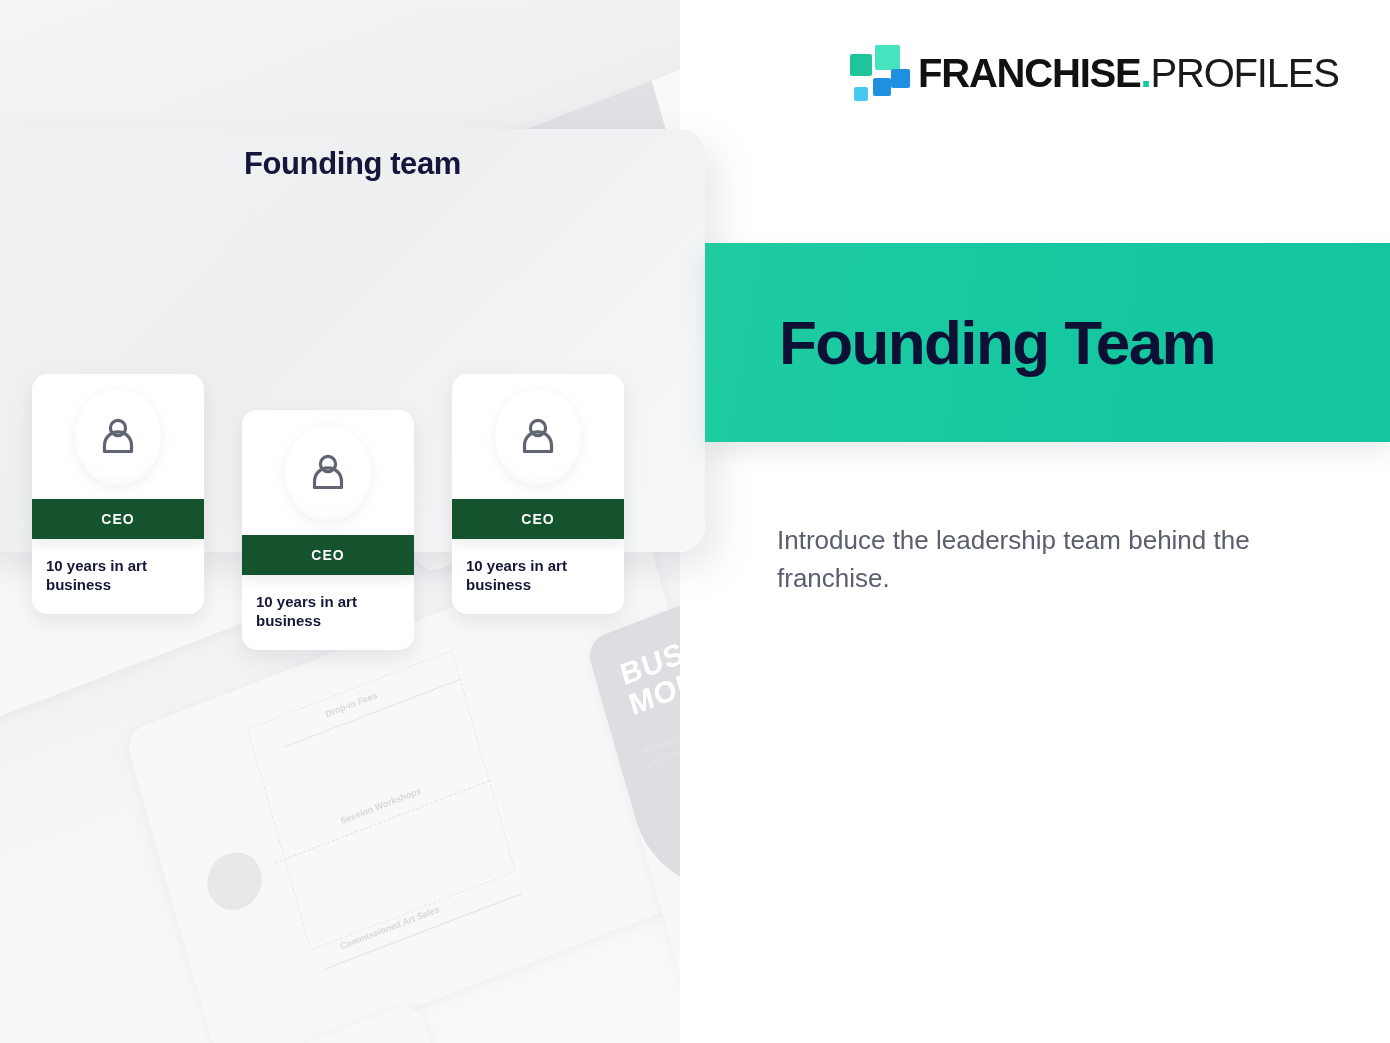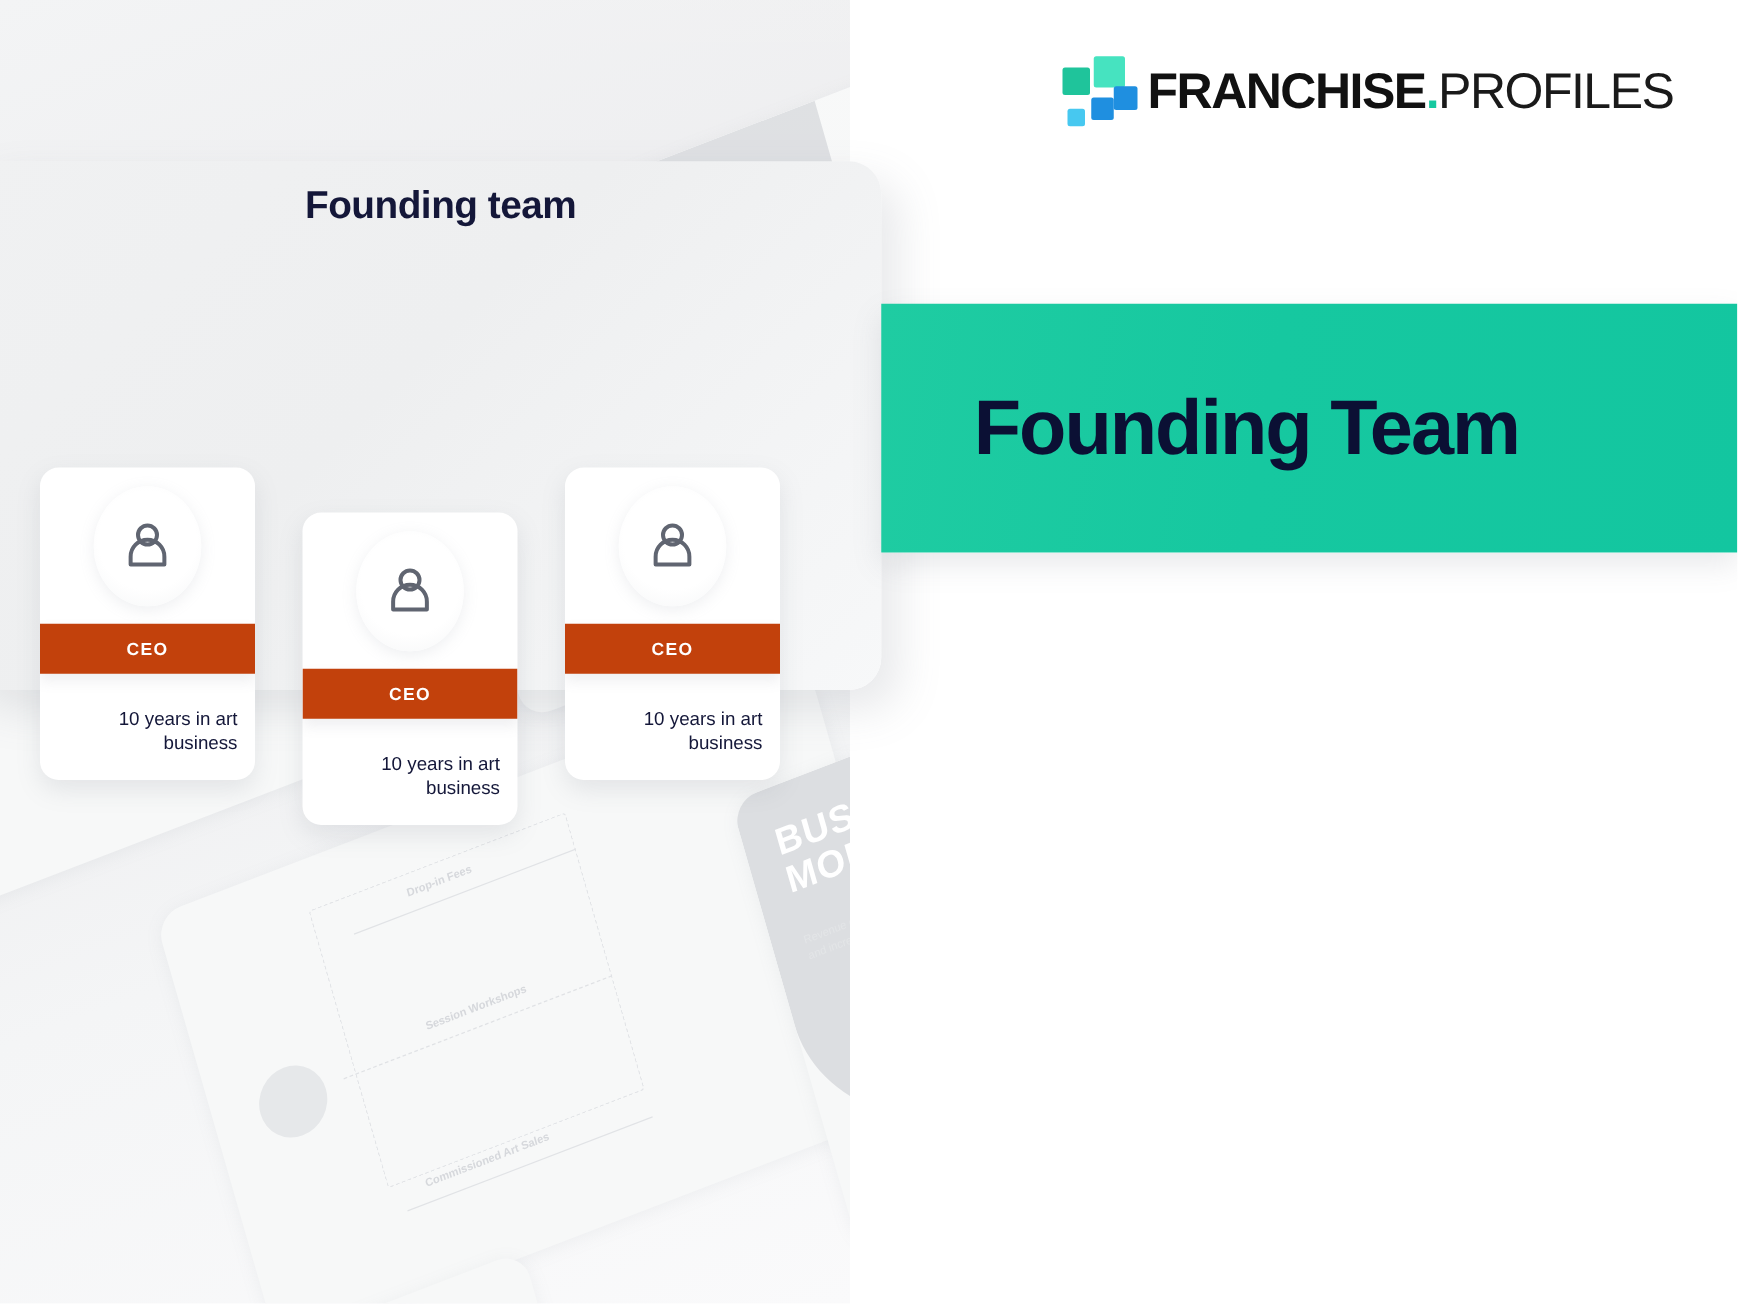--- a/index.html
+++ b/index.html
@@ -131,33 +131,33 @@
   }
   .pcard .ava{
     width:86px; height:96px;
     border-radius:50%;
     background:radial-gradient(circle at 50% 45%, #ffffff 58%, #f4f5f6 100%);
     box-shadow:0 3px 12px rgba(150,155,165,.16);
     display:flex; align-items:center; justify-content:center;
   }
   .pcard .role{
     height:40px;
-    background:#c2410c;
+    background:#14532d;
     color:#ffffff;
     font-size:14px;
     font-weight:bold;
     letter-spacing:1.1px;
     display:flex; align-items:center; justify-content:center;
     box-shadow:0 6px 10px rgba(120,126,138,.12);
   }
   .pcard .exp{
-    padding:27px 14px 20px;
-    text-align:right;
+    padding:17px 14px 20px;
+    text-align:left;
     font-size:15px;
-    font-weight:normal;
+    font-weight:bold;
     line-height:1.28;
     color:#141739;
   }
 
   #card0{ left:62px; top:245px; }
   #card1{ left:272px; top:281px; }
   #card2{ left:482px; top:245px; }
 
   
   .logo{
@@ -329,15 +329,16 @@
       <i style="left:43px;top:27px;width:19px;height:19px;background:#1f8fe0;"></i>
     </div>
     <div class="logo-word"><span class="b">FRANCHISE</span><span class="dot">.</span><span class="l">PROFILES</span></div>
   </div>
 
   <div class="banner">
     <div class="banner-title">Founding Team</div>
   </div>
 
   <div class="copy">
+    <p>Introduce the leadership team behind the franchise.</p>
   </div>
 
 </div>
 
 </body></html>

